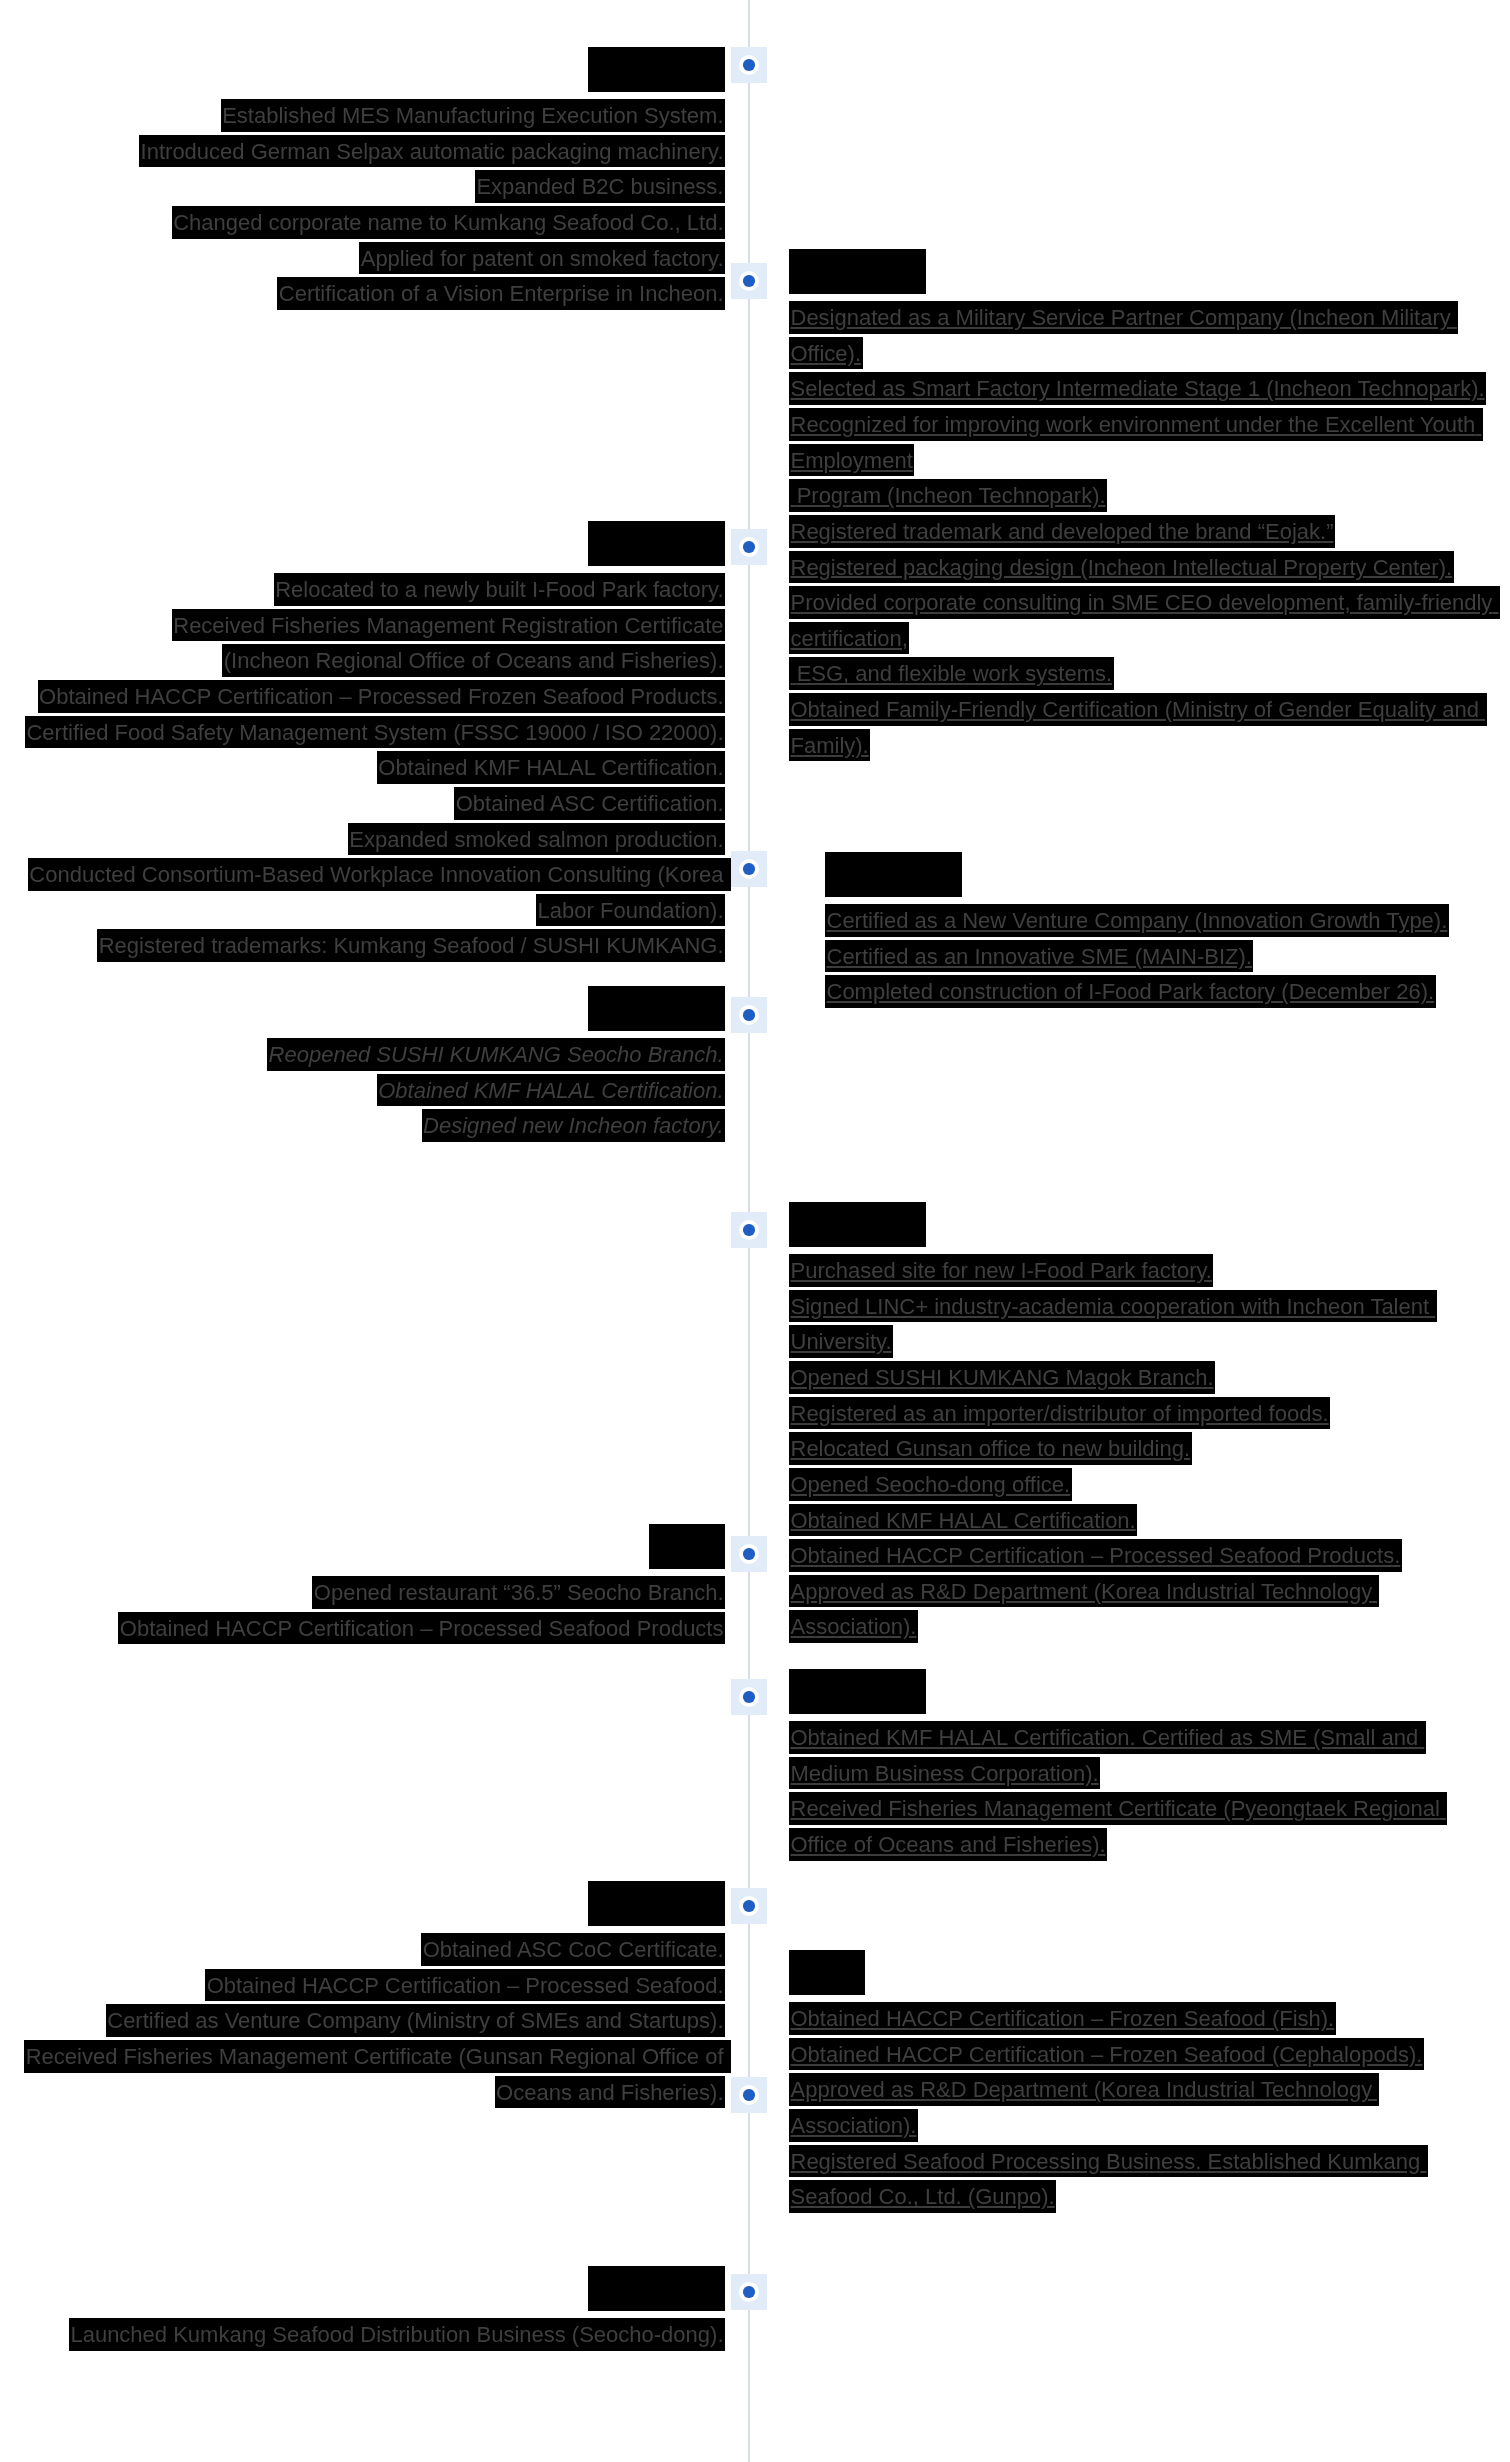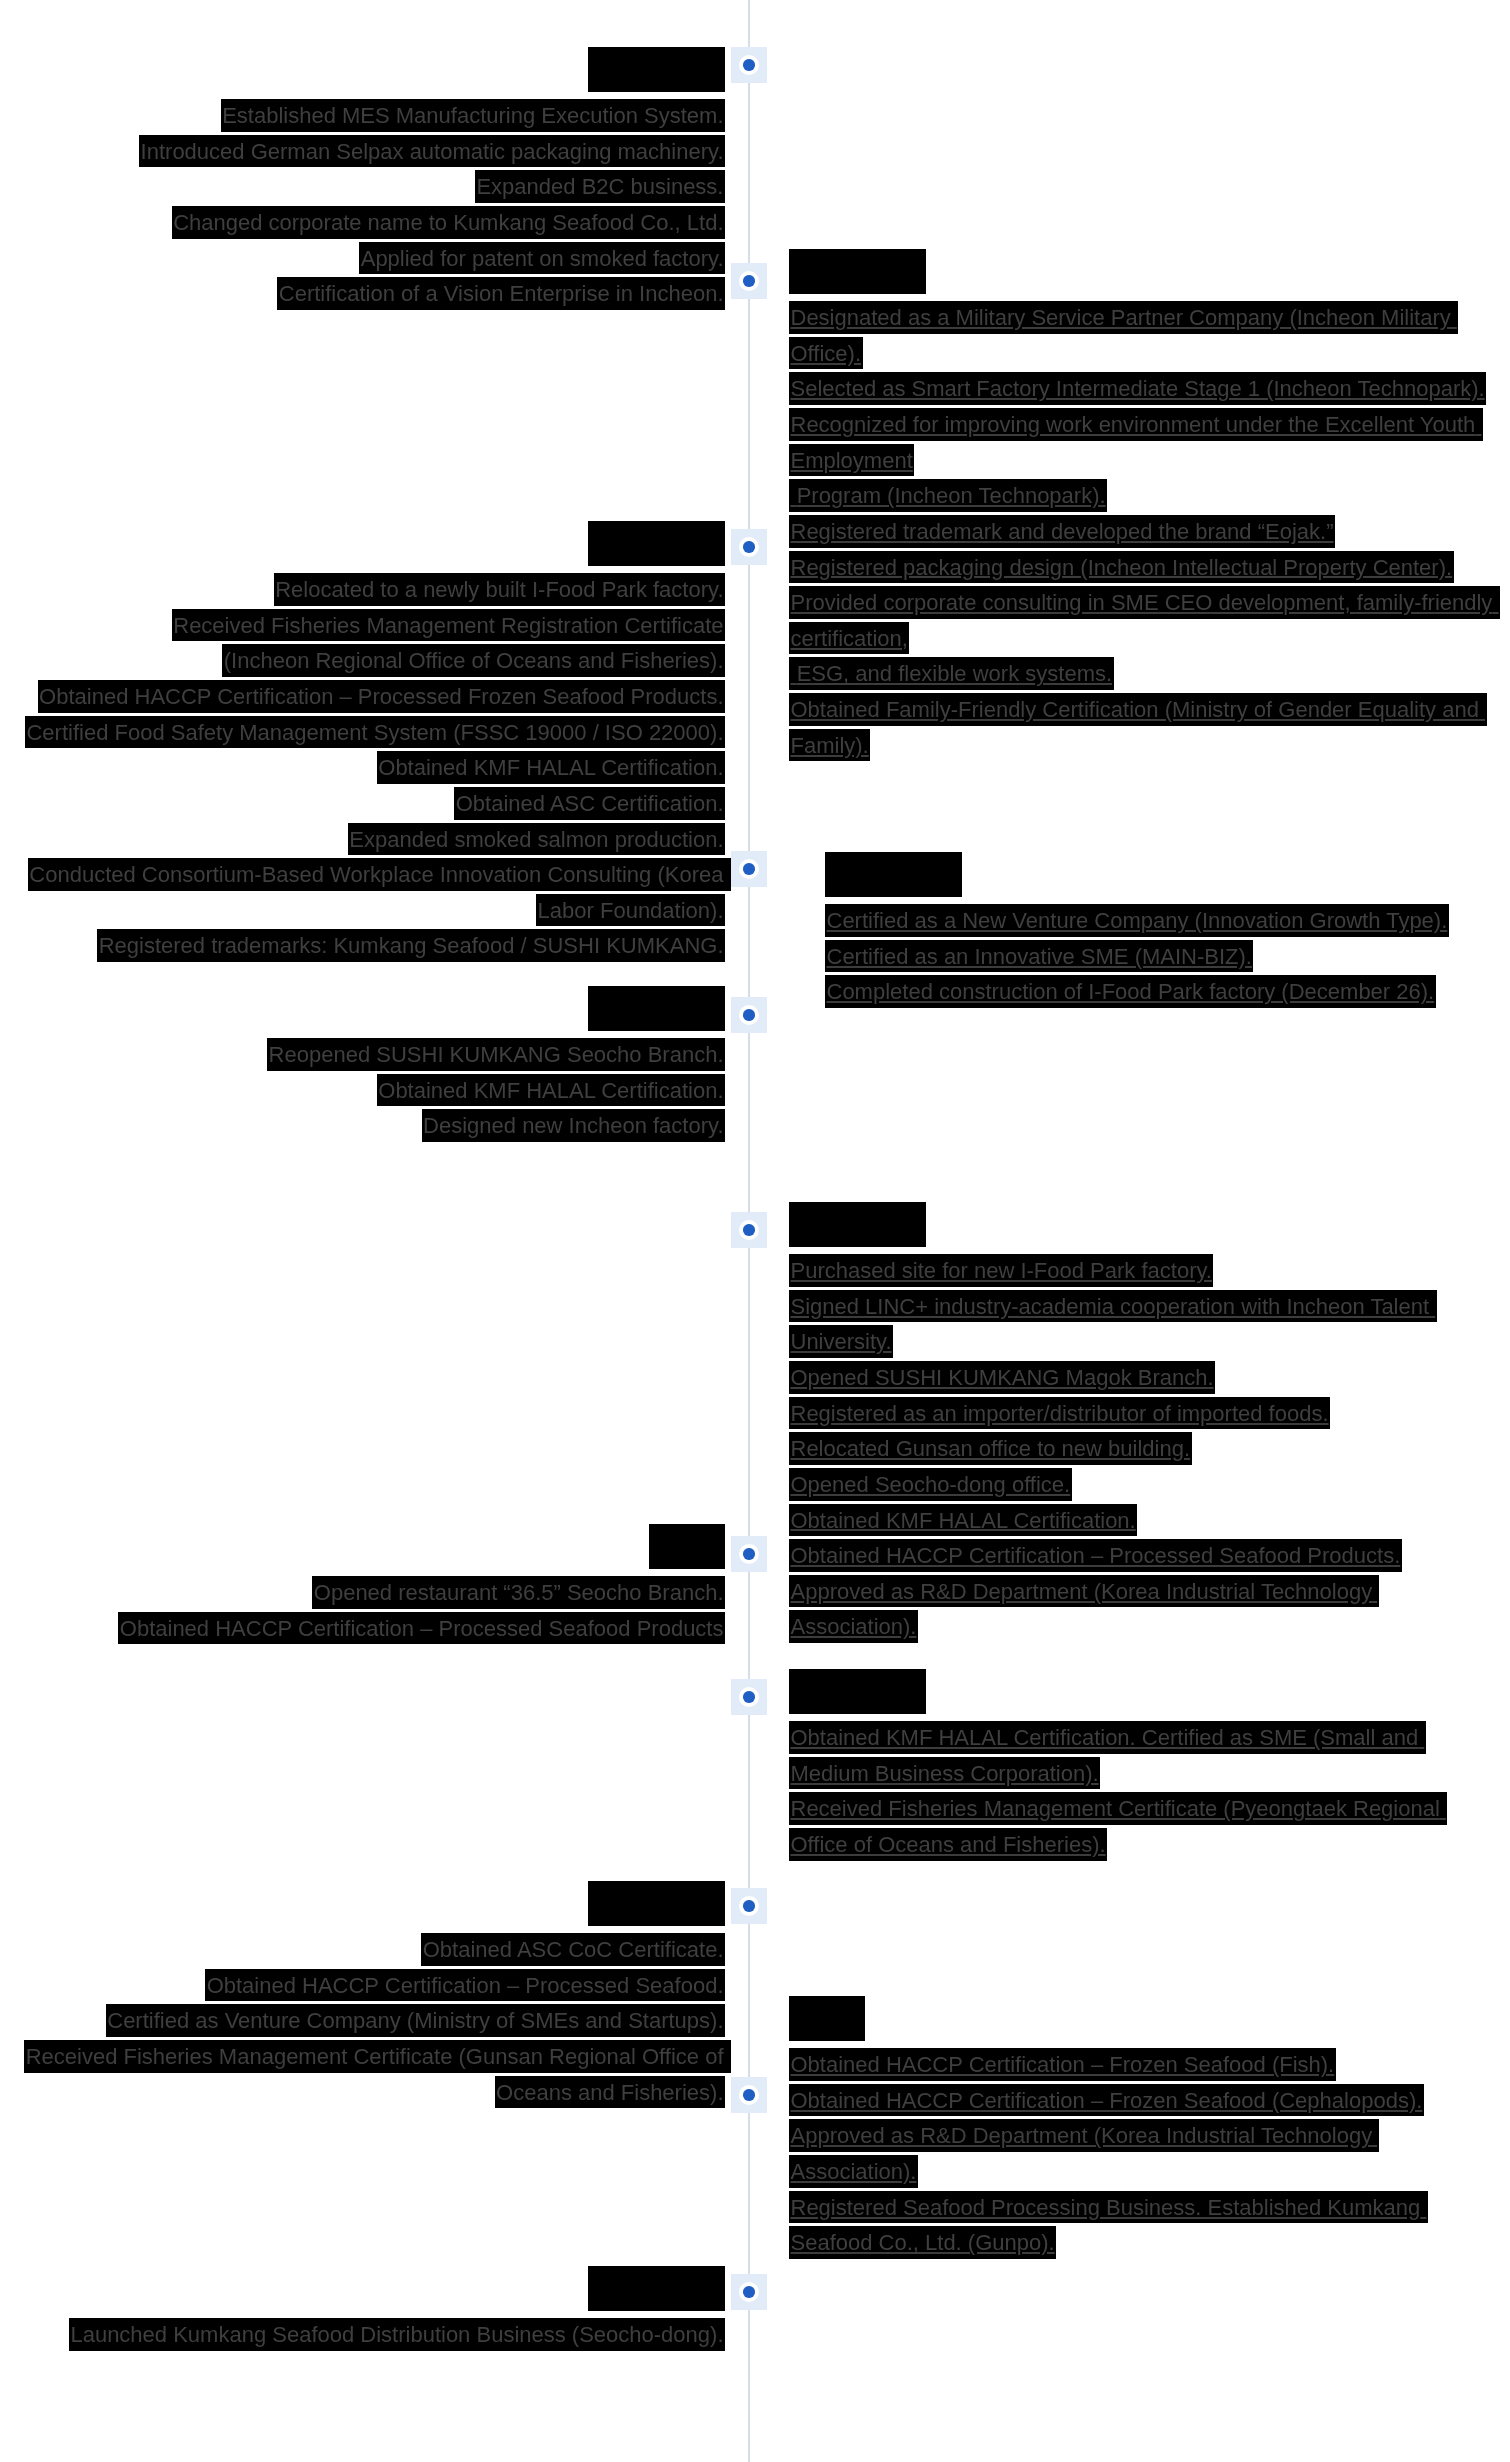--- a/index.html
+++ b/index.html
@@ -164,21 +164,21 @@
         <div class="event-line"><span class="hl">Certified as a New Venture Company (Innovation Growth Type).</span></div>
         <div class="event-line"><span class="hl">Certified as an Innovative SME (MAIN-BIZ).</span></div>
         <div class="event-line"><span class="hl">Completed construction of I-Food Park factory (December 26).</span></div>
       </div>
     </div>
     <div class="tl-marker" style="top: 997px;">
       <span class="ring">
         <span class="dot"></span>
       </span>
     </div>
-    <div class="tl-entry left" style="top: 986px; max-width: 710px;">
+    <div class="tl-entry left" style="top: 986px; max-width: 710px; font-style: italic;">
       <div class="year-row"><span class="year-badge" style="width: 137px;"><span class="year-text"></span></span></div>
       <div class="events">
         <div class="event-line"><span class="hl">Reopened SUSHI KUMKANG Seocho Branch.</span></div>
         <div class="event-line"><span class="hl">Obtained KMF HALAL Certification.</span></div>
         <div class="event-line"><span class="hl">Designed new Incheon factory.</span></div>
       </div>
     </div>
     <div class="tl-marker" style="top: 1212px;">
       <span class="ring">
         <span class="dot"></span>
@@ -234,21 +234,21 @@
         <div class="event-line"><span class="hl">Obtained HACCP Certification – Processed Seafood.</span></div>
         <div class="event-line"><span class="hl">Certified as Venture Company (Ministry of SMEs and Startups).</span></div>
         <div class="event-line"><span class="hl">Received Fisheries Management Certificate (Gunsan Regional Office of Oceans and Fisheries).</span></div>
       </div>
     </div>
     <div class="tl-marker" style="top: 2077px;">
       <span class="ring">
         <span class="dot"></span>
       </span>
     </div>
-    <div class="tl-entry right" style="top: 1996px; max-width: 710px;">
+    <div class="tl-entry right" style="top: 1950px; max-width: 710px;">
       <div class="year-row"><span class="year-badge" style="width: 76px;"><span class="year-text"></span></span></div>
       <div class="events">
         <div class="event-line"><span class="hl">Obtained HACCP Certification – Frozen Seafood (Fish).</span></div>
         <div class="event-line"><span class="hl">Obtained HACCP Certification – Frozen Seafood (Cephalopods).</span></div>
         <div class="event-line"><span class="hl">Approved as R&amp;D Department (Korea Industrial Technology Association).</span></div>
         <div class="event-line"><span class="hl">Registered Seafood Processing Business. Established Kumkang Seafood Co., Ltd. (Gunpo).</span></div>
       </div>
     </div>
     <div class="tl-marker" style="top: 2274px;">
       <span class="ring">

